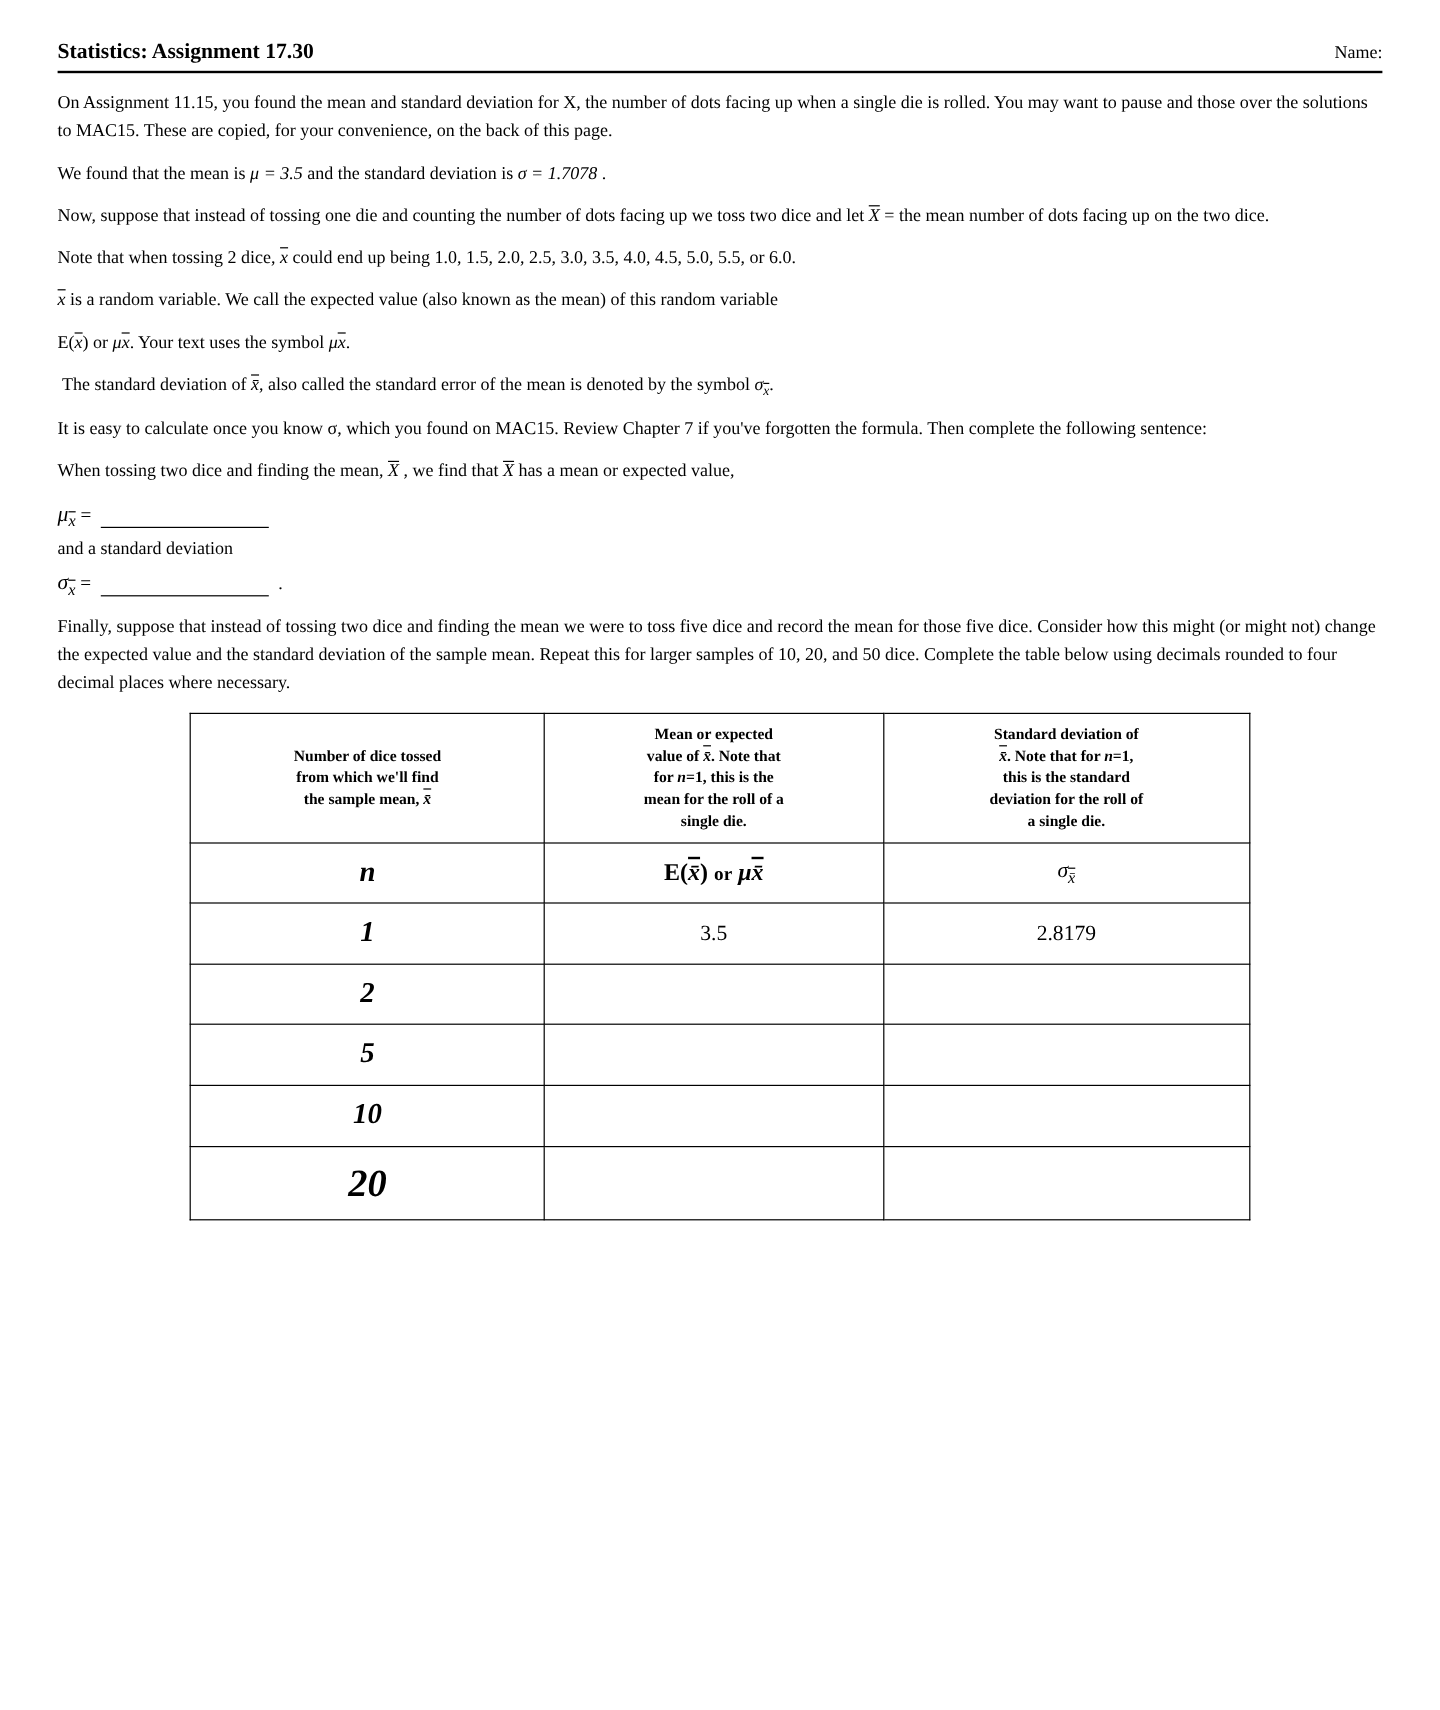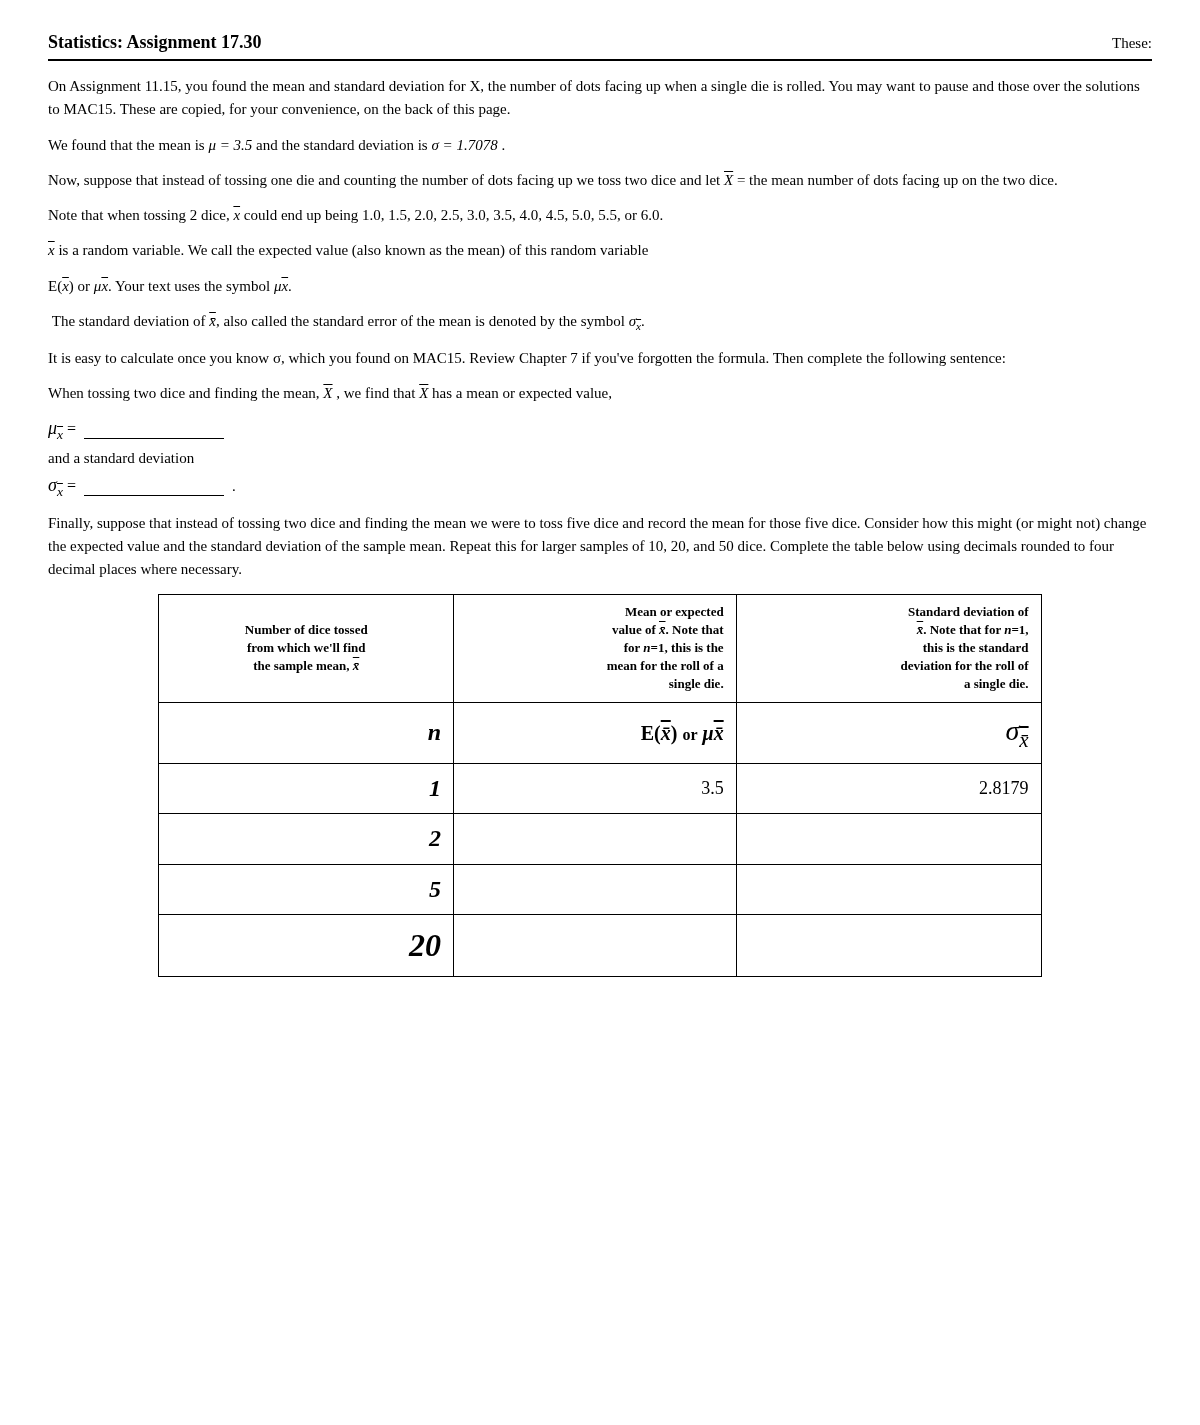--- a/index.html
+++ b/index.html
@@ -64,41 +64,41 @@
     }
     table {
       border-collapse: collapse;
       width: 80%;
       margin: 0 auto;
       margin-top: 8px;
     }
     th, td {
       border: 1.5px solid #000;
       padding: 8px 12px;
-      text-align: right;
+      text-align: center;
       vertical-align: middle;
       line-height: 1.4;
     }
     th {
       font-weight: bold;
       font-size: 13px;
     }
     .col-header-left {
       font-weight: bold;
       font-size: 13px;
       text-align: center;
     }
     sub { font-size: 0.75em; }
   </style>
 </head>
 <body>
 
 <div class="header">
   <span class="header-title">Statistics:  Assignment 17.30</span>
-  <span class="header-name">These:</span>
+  <span class="header-name">Name:</span>
 </div>
 
 <div class="paragraph">
   <span>On Assignment 11.15, you found the mean and standard deviation for X, the number of dots facing up when a single die is rolled.  You may want to pause and those over the solutions to MAC15.  These are copied, for your convenience, on the back of this page.</span>
 </div>
 
 <div class="paragraph">
   We found that the mean is <span class="math-inline">μ = 3.5</span> and the standard deviation is <span class="math-inline">σ = 1.7078</span> .
 </div>
 
@@ -162,21 +162,21 @@
       </th>
       <th>
         <strong>Standard deviation of<br><span class="overline" style="font-style:italic;">x̄</span>. Note that for <em>n</em>=1,<br>this is the standard<br>deviation for the roll of<br>a single die.</strong>
       </th>
     </tr>
     <tr>
       <td style="font-size:24px;font-style:italic;font-weight:bold;"><em>n</em></td>
       <td style="font-size:20px;font-weight:bold;">
         <strong>E(</strong><span class="overline" style="font-style:italic;font-size:20px;">x̄</span><strong>)</strong> <span style="font-size:16px;">or</span> <span style="font-style:italic;font-size:20px;">μ<span style="text-decoration:overline;font-style:italic;">x̄</span></span>
       </td>
-      <td style="font-size:28px;font-style:italic;margin-top:35px;">
+      <td style="font-size:18px;font-style:italic;margin-top:35px;">
         σ<sub style="text-decoration:overline;font-style:italic;">x̄</sub>
       </td>
     </tr>
   </thead>
   <tbody id="table-body">
   <tr>
         <td style="font-size: 24px; font-style: italic; font-weight: bold;">1</td>
         <td style="font-size: 18px; min-height: 40px; min-width: 120px;">3.5</td>
         <td style="font-size: 18px; min-height: 40px; min-width: 120px;">2.8179</td>
       </tr>
@@ -184,18 +184,23 @@
         <td style="font-size: 24px; font-style: italic; font-weight: bold;">2</td>
         <td style="font-size: 18px; min-height: 40px; min-width: 120px;"></td>
         <td style="font-size: 18px; min-height: 40px; min-width: 120px;"></td>
       </tr>
       <tr>
         <td style="font-size: 24px; font-style: italic; font-weight: bold;">5</td>
         <td style="font-size: 18px; min-height: 40px; min-width: 120px;"></td>
         <td style="font-size: 18px; min-height: 40px; min-width: 120px;"></td>
       </tr>
       <tr>
+        <td style="font-size: 24px; font-style: italic; font-weight: bold;">10</td>
+        <td style="font-size: 18px; min-height: 40px; min-width: 120px;"></td>
+        <td style="font-size: 18px; min-height: 40px; min-width: 120px;"></td>
+      </tr>
+      <tr>
         <td style="font-size: 32px; font-style: italic; font-weight: bold;">20</td>
         <td style="font-size: 18px; min-height: 40px; min-width: 120px;"></td>
         <td style="font-size: 18px; min-height: 40px; min-width: 120px;"></td>
       </tr>
     </tbody>
 </table>
 
 </body></html>

